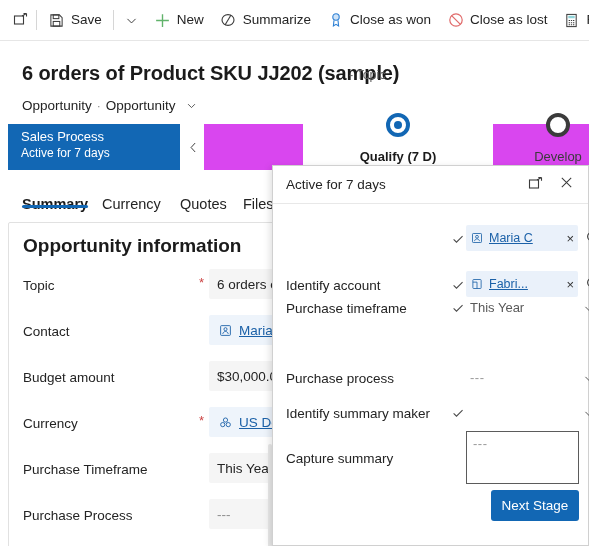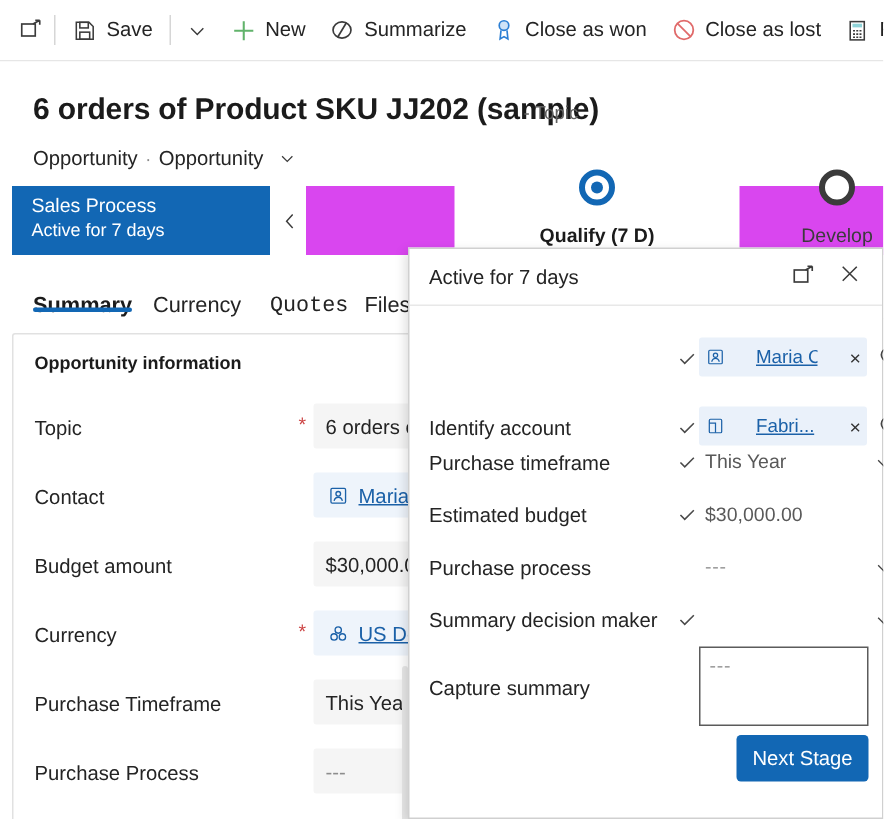--- a/index.html
+++ b/index.html
@@ -92,21 +92,21 @@
     content:"";position:absolute;left:12px;right:12px;bottom:4px;height:3px;
     background:#1267b4;border-radius:2px;
   }
 
   
   .body{position:absolute;left:0;top:212px;width:589px;bottom:0;background:#fff;}
   .card{
     position:absolute;left:8px;top:10px;width:560px;height:330px;
     background:#fff;border:1px solid #e1e1e1;border-radius:2px;box-sizing:border-box;
   }
-  .card-title{position:absolute;left:14px;top:12px;font-size:12px;font-weight:700;color:#1b1b1b;}
+  .card-title{position:absolute;left:14px;top:12px;font-size:19px;font-weight:700;color:#1b1b1b;}
   .frow{position:absolute;left:14px;width:272px;height:36px;}
   .flabel{position:absolute;left:0;top:9px;font-size:13.5px;color:#242424;white-space:nowrap;}
   .freq{position:absolute;left:176px;top:6px;color:#c44;font-size:13px;}
   .fval{
     position:absolute;left:186px;top:0;width:106px;height:30px;
     background:#f5f5f5;border-radius:2px;box-sizing:border-box;
     display:flex;align-items:center;padding:0 8px;gap:5px;
     font-size:13.5px;color:#242424;white-space:nowrap;overflow:hidden;
   }
   .fval.muted{color:#8d8d8d;}
@@ -129,21 +129,21 @@
   .step{position:absolute;left:13px;width:292px;height:32px;}
   .step-label{position:absolute;left:0;top:7px;font-size:13.5px;color:#242424;white-space:nowrap;}
   .step-check{position:absolute;left:163px;top:5px;color:#3b3b3b;}
   .step-field{
     position:absolute;left:180px;top:0;width:112px;height:26px;
     box-sizing:border-box;display:flex;align-items:center;
     font-size:13px;color:#242424;
   }
   .step-field.plain{padding-left:4px;color:#595959;}
   .step-field.plain.muted{color:#9a9a9a;letter-spacing:.5px;}
-  .step-field.pill{background:#eaf1fa;border-radius:2px;padding:0 2px;gap:19px;}
+  .step-field.pill{background:#eaf1fa;border-radius:2px;padding:0 2px;gap:4px;}
   .step-field.pill a{color:#1b61a8;text-decoration:underline;font-size:12.5px;white-space:nowrap;overflow:hidden;}
   .pill-x{margin-left:auto;color:#333;font-size:13px;padding:0 2px;}
   .pill-search{position:absolute;left:298px;top:4px;color:#444;}
   .step-caret{position:absolute;left:295px;top:6px;color:#444;}
   .summary-box{
     position:absolute;left:180px;top:0;width:113px;height:53px;
     border:1.5px solid #5b5b5b;background:#fff;box-sizing:border-box;
     font-size:13px;color:#9a9a9a;padding:4px 6px;letter-spacing:.5px;
   }
   .next-btn{
@@ -280,21 +280,21 @@
     </div>
   </div>
 
   <div class="tabs">
     <div class="tab sel" style="left:10px;">
         <span>Summary</span>
       </div>
     <div class="tab" style="left:90px;">
         <span>Currency</span>
       </div>
-    <div class="tab" style="left:168px;font-family:Liberation Mono, monospace;">
+    <div class="tab" style="left:168px;">
         <span>Quotes</span>
       </div>
     <div class="tab" style="left:231px;">
         <span>Files</span>
       </div>
   </div>
 
   <div class="body">
     <div class="card">
       <div class="card-title">Opportunity information</div>
@@ -438,46 +438,35 @@
       <div class="step-field plain">
         <span>This Year</span>
       </div>
       <div class="step-caret ico">
         <svg width="13" height="13" viewBox="0 0 16 16" fill="none" stroke="#444" stroke-width="1.1">
             <path d="M3 6l5 5 5-5"></path>
           </svg>
       </div>
     </div>
 
-    <div class="step" style="top:163px;">
-      <div class="step-label">Estimated budget</div>
-      <div class="step-check ico">
-        <svg width="14" height="14" viewBox="0 0 16 16" fill="none" stroke="#4a4a4a" stroke-width="1.2">
-            <path d="M3 8.4l3.3 3.3L13.2 4.8"></path>
-          </svg>
-      </div>
-      <div class="step-field plain">
-        <span>$30,000.00</span>
-      </div>
-    </div>
 
     <div class="step" style="top:198px;">
       <div class="step-label">Purchase process</div>
       <div class="step-field plain muted">
         <span>---</span>
       </div>
       <div class="step-caret ico">
         <svg width="13" height="13" viewBox="0 0 16 16" fill="none" stroke="#444" stroke-width="1.1">
             <path d="M3 6l5 5 5-5"></path>
           </svg>
       </div>
     </div>
 
     <div class="step" style="top:233px;">
-      <div class="step-label">Summary decision maker</div>
+      <div class="step-label">Identify summary maker</div>
       <div class="step-check ico">
         <svg width="14" height="14" viewBox="0 0 16 16" fill="none" stroke="#4a4a4a" stroke-width="1.2">
             <path d="M3 8.4l3.3 3.3L13.2 4.8"></path>
           </svg>
       </div>
       <div class="step-caret ico">
         <svg width="13" height="13" viewBox="0 0 16 16" fill="none" stroke="#444" stroke-width="1.1">
             <path d="M3 6l5 5 5-5"></path>
           </svg>
       </div>

